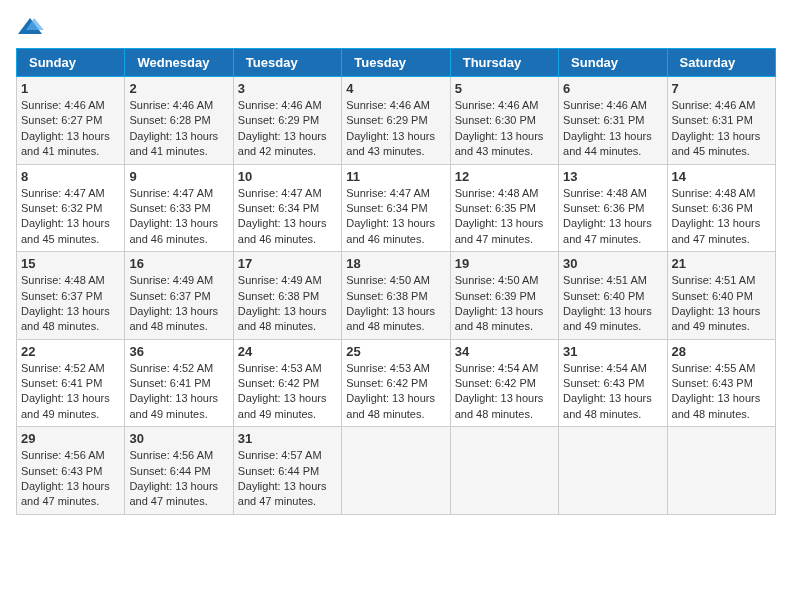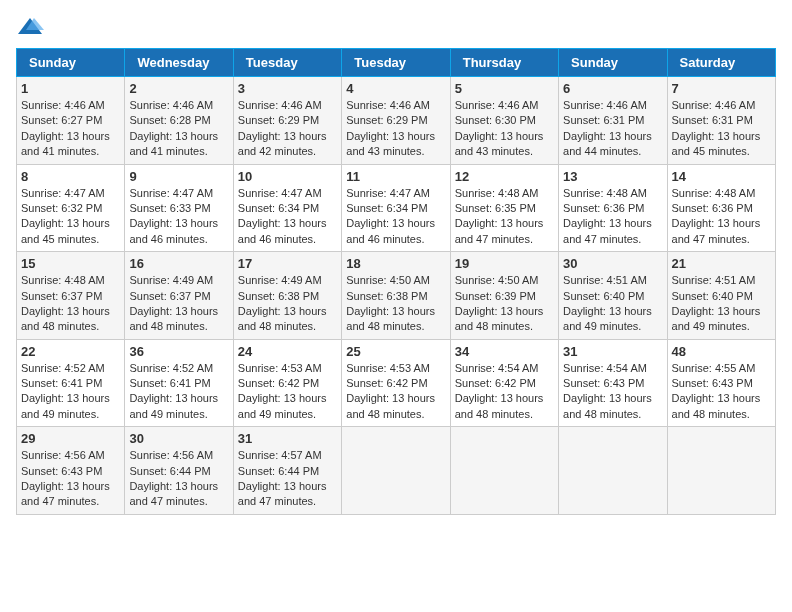--- a/index.html
+++ b/index.html
@@ -340,21 +340,21 @@
       </td>
         <td>
         <span class="day-number">31</span>
         <div class="day-info">
           Sunrise: 4:54 AM<br>
           Sunset: 6:43 PM<br>
           Daylight: 13 hours and 48 minutes.
         </div>
       </td>
         <td>
-        <span class="day-number">48</span>
+        <span class="day-number">28</span>
         <div class="day-info">
           Sunrise: 4:55 AM<br>
           Sunset: 6:43 PM<br>
           Daylight: 13 hours and 48 minutes.
         </div>
       </td>
       </tr>
       <tr>
         <td>
         <span class="day-number">29</span>

